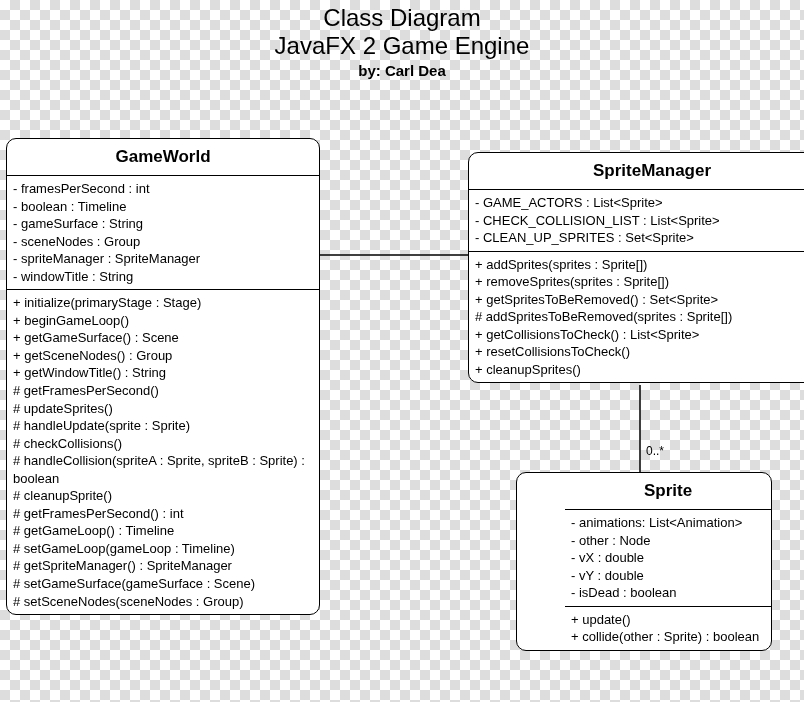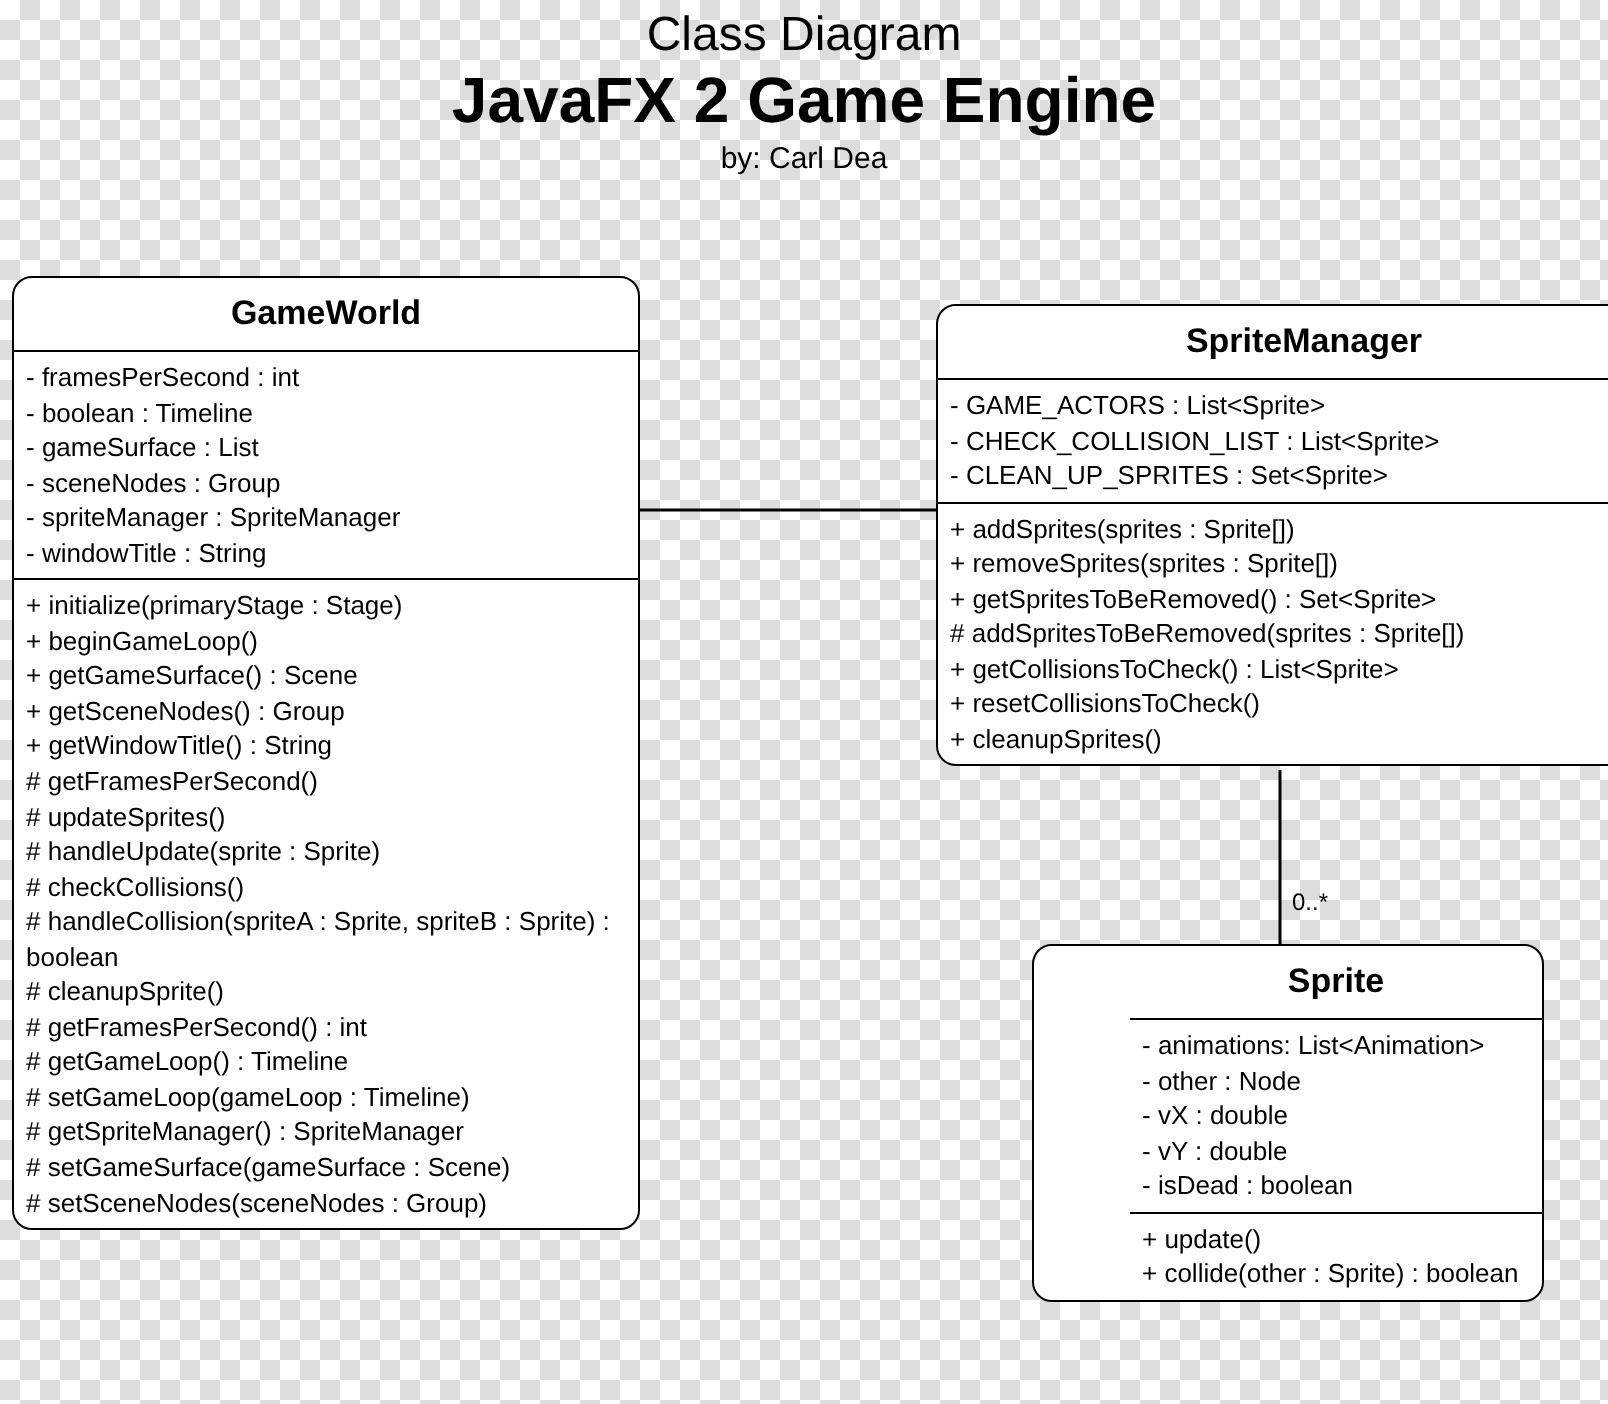--- a/index.html
+++ b/index.html
@@ -27,22 +27,22 @@
   }
   .header {
     position: absolute;
     top: 4px;
     left: 0;
     width: 804px;
     text-align: center;
     background: transparent;
   }
   .header h1 { margin: 0; font-size: 24px; font-weight: 400; }
-  .header h2 { margin: 0; font-size: 32px; font-weight: 700; }
-  .header .byline { margin: 2px 0 0; font-size: 15px; font-weight: 400; }
+  .header h2 { margin: 0; font-size: 24px; font-weight: 400; }
+  .header .byline { margin: 2px 0 0; font-size: 15px; font-weight: 700; }
   .class-box {
     position: absolute;
     background: #fff;
     border: 1.5px solid #000;
     border-radius: 10px;
     overflow: hidden;
   }
   .class-name {
     text-align: center;
     font-weight: bold;
@@ -88,21 +88,21 @@
     <line x1="640" y1="385" x2="640" y2="472" stroke="#000" stroke-width="1.5"></line>
   </svg>
 
   <div class="mult-label" style="left:646px; top:444px;">0..*</div>
 
   <div class="class-box" style="left:6px; top:138px; width:314px;">
     <div class="class-name">GameWorld</div>
     <div class="compartment">
       <div class="member-line">- framesPerSecond : int</div>
       <div class="member-line">- boolean : Timeline</div>
-      <div class="member-line">- gameSurface : List</div>
+      <div class="member-line">- gameSurface : String</div>
       <div class="member-line">- sceneNodes : Group</div>
       <div class="member-line">- spriteManager : SpriteManager</div>
       <div class="member-line">- windowTitle : String</div>
     </div>
     <div class="compartment">
       <div class="member-line">+ initialize(primaryStage : Stage)</div>
       <div class="member-line">+ beginGameLoop()</div>
       <div class="member-line">+ getGameSurface() : Scene</div>
       <div class="member-line">+ getSceneNodes() : Group</div>
       <div class="member-line">+ getWindowTitle() : String</div>

